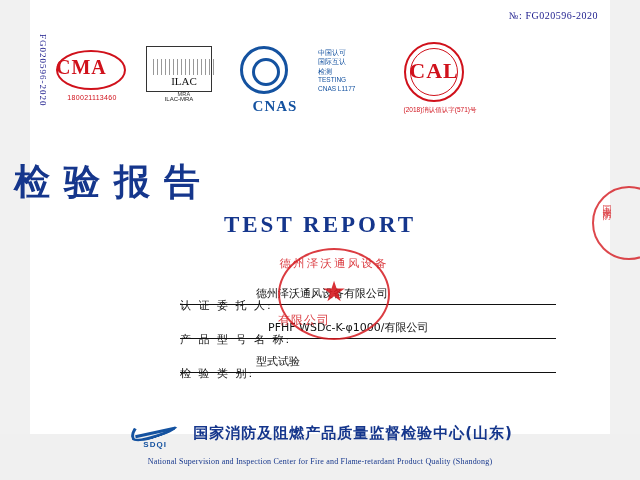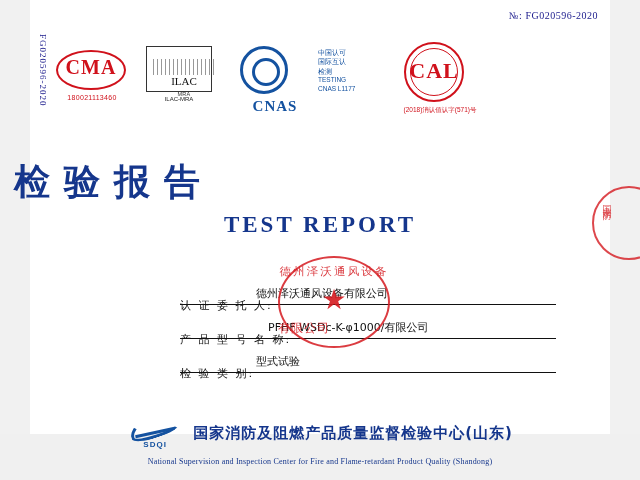--- a/index.html
+++ b/index.html
@@ -44,21 +44,21 @@
   .logo{position:absolute;}
 
   
   .cma{left:0;top:4px;width:72px;height:64px;}
   .cma .ellipse{
     position:absolute;left:0;top:8px;width:70px;height:40px;
     border:2px solid #d0111b;border-radius:50%/50%;
     box-sizing:border-box;
   }
   .cma .txt{
-    position:absolute;left:0;top:14px;width:70px;text-align:center;
+    position:absolute;left:0;top:14px;width:70px;text-align:left;
     color:#d0111b;font-weight:bold;font-size:20px;
     font-family:"Liberation Serif", serif;letter-spacing:1px;
   }
   .cma .num{
     position:absolute;left:-4px;top:52px;width:80px;text-align:center;
     color:#d0111b;font-size:7px;letter-spacing:.3px;
   }
 
   
   .ilac{left:86px;top:0;width:74px;height:72px;}
@@ -154,21 +154,21 @@
   }
   .field .line{
     position:absolute;left:0;right:-16px;top:22px;height:1px;background:#111;
   }
   .f1 .val{left:76px;}
   .f2 .val{left:88px;}
   .f3 .val{left:76px;}
 
   
   .stamp{
-    position:absolute;left:278px;top:256px;width:112px;height:92px;
+    position:absolute;left:278px;top:248px;width:112px;height:92px;
     pointer-events:none;
   }
   .stamp .ring{
     position:absolute;left:0;top:0;width:112px;height:92px;
     border:2.5px solid #d51a20;border-radius:50%;
     box-sizing:border-box;opacity:.85;
   }
   .stamp .star{
     position:absolute;left:42px;top:30px;width:28px;height:28px;
     color:#d51a20;font-size:28px;line-height:28px;text-align:center;

